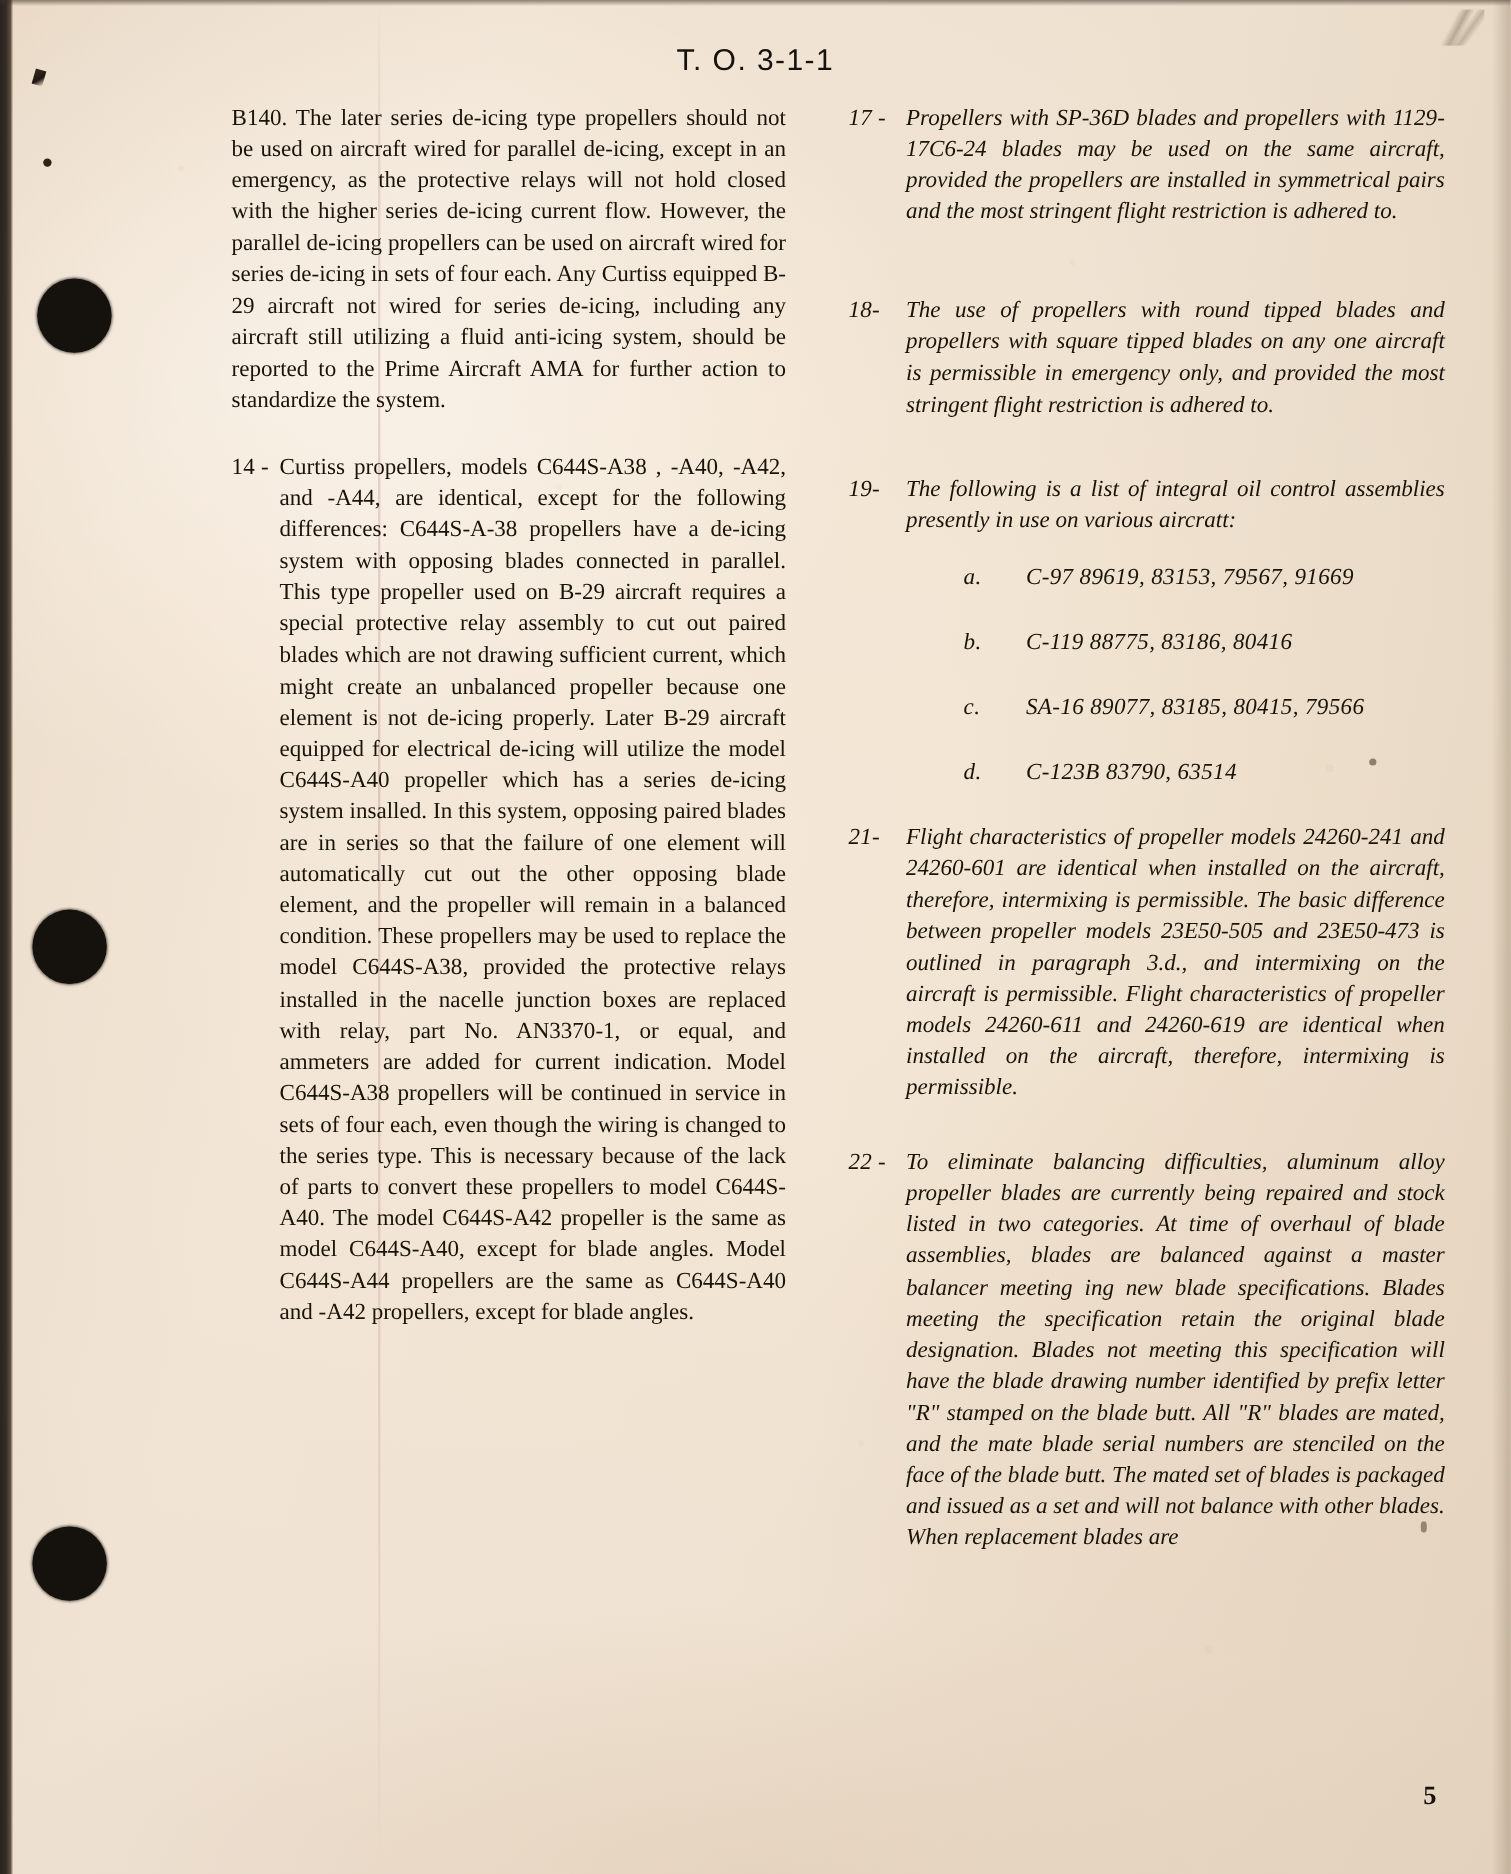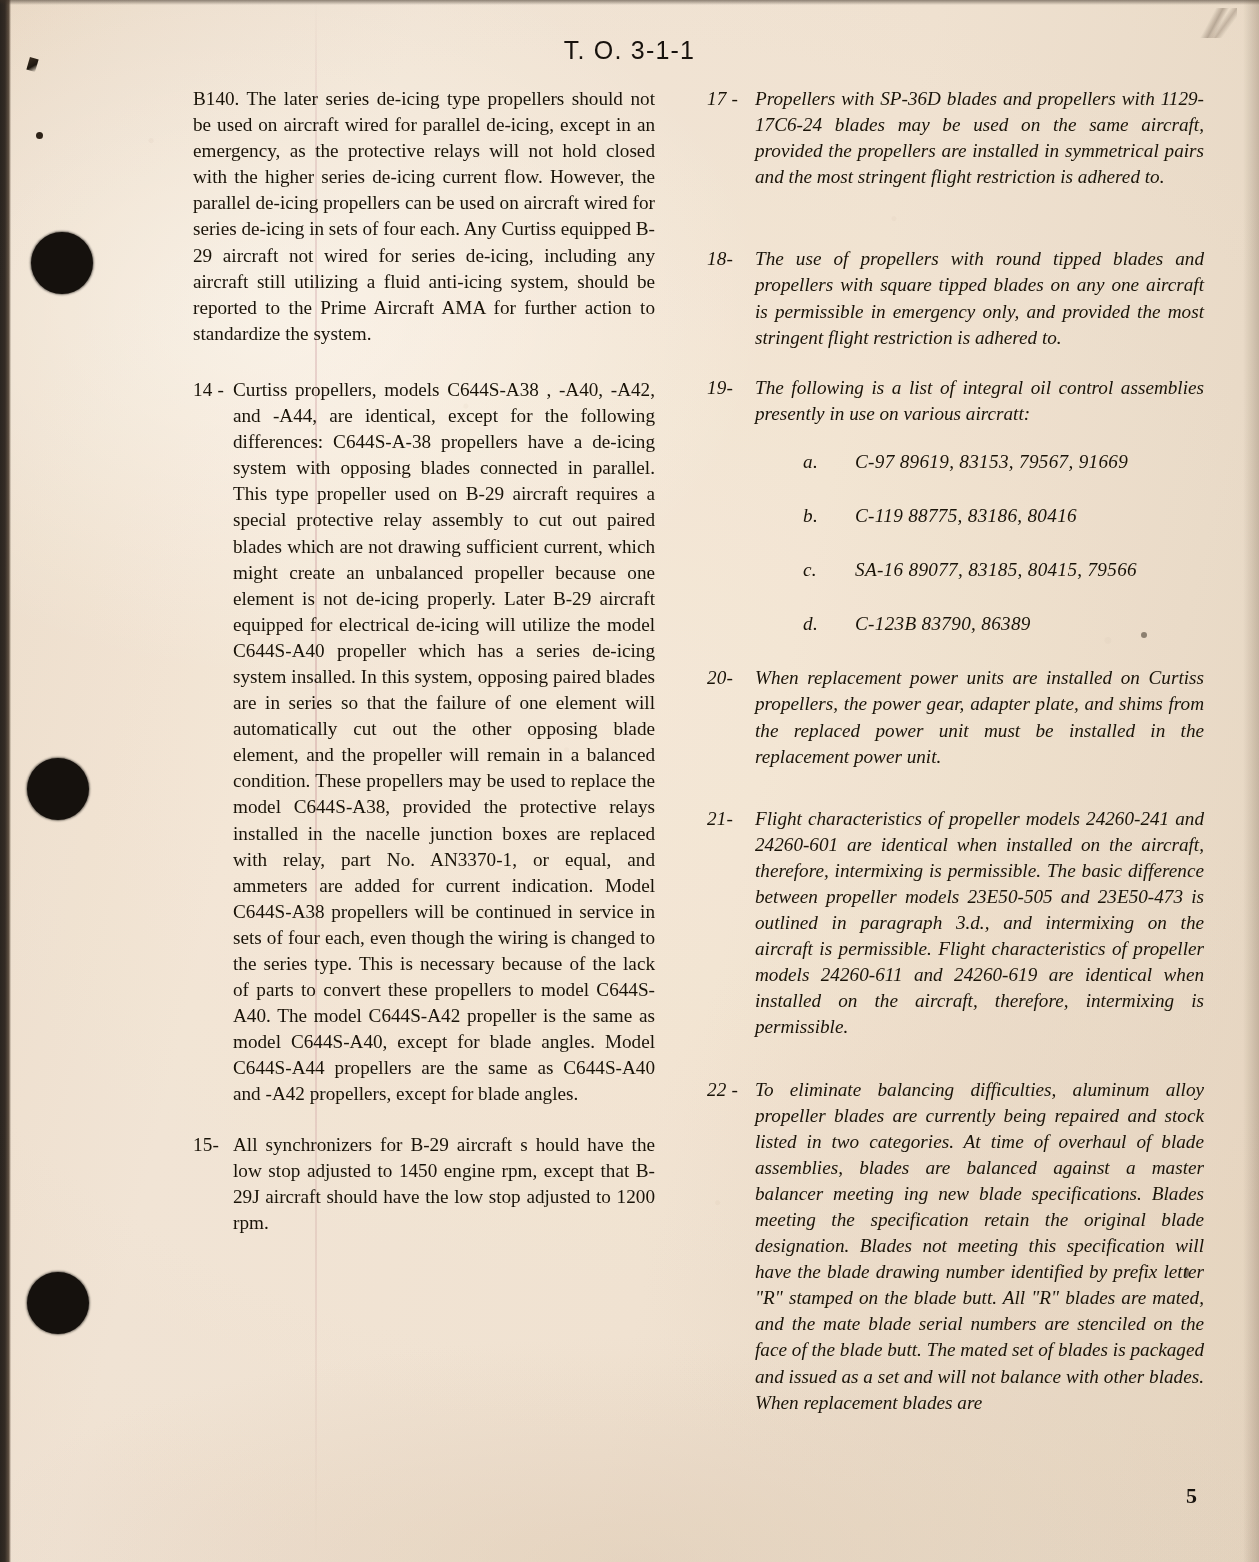--- a/index.html
+++ b/index.html
@@ -179,21 +179,21 @@
     width: 40px;
   }
   .sub-wrap { padding-left: 48px; margin-top: 4px; margin-bottom: 14px; }
 
   
   #p-b140    { margin-bottom: 30px; }
   #p-13      { margin-bottom: 30px; }
   #p-14      { margin-bottom: 24px; }
   #p-15      { margin-bottom: 30px; }
   #p-17      { margin-bottom: 56px; }
-  #p-18      { margin-bottom: 24px; }
+  #p-18      { margin-bottom: 44px; }
   #p-19      { margin-bottom: 8px; }
   #p-20      { margin-bottom: 36px; }
   #p-21      { margin-bottom: 36px; }
 
   
   #folio {
     position: absolute;
     right: 62px;
     top: 1483px;
     font-family: "Liberation Serif", "DejaVu Serif", serif;
@@ -236,50 +236,42 @@
   <div id="running-head">T. O. 3-1-1</div>
 
   <div id="columns">
     <div class="column" id="col-left">
         <div class="para lead" id="p-b140">
           <span class="body">B140.   The later series de-icing type propellers should not be used on aircraft wired for parallel de-icing, except in an emergency, as the protective relays will not hold closed with the higher series de-icing current flow.  However, the parallel de-icing propellers can be used on aircraft wired for series de-icing in sets of four each.   Any Curtiss equipped B-29 aircraft not wired for series de-icing, including any aircraft still utilizing a fluid anti-icing system, should be reported to the Prime Aircraft AMA for further action to standardize the system.</span>
         </div>
         <div class="para numbered" id="p-14">
           <span class="num">14 -</span>
           <span class="body">Curtiss     propellers, models C644S-A38 , -A40, -A42, and -A44, are identical, except for the following differences:   C644S-A-38 propellers have a de-icing system with opposing blades connected in parallel.  This type propeller used on B-29 aircraft requires a special protective relay assembly to cut out paired blades which are not drawing sufficient current, which might create an unbalanced propeller because one element is not de-icing properly.   Later B-29 aircraft equipped for electrical de-icing will utilize the model C644S-A40 propeller which has a series de-icing system insalled.   In this system, opposing paired blades are in series so that the failure of one element will automatically cut out the other opposing blade element, and the propeller will remain in a balanced condition. These propellers may be used to replace the model C644S-A38, provided the protective relays installed in the nacelle junction boxes are replaced with relay, part No. AN3370-1, or equal, and ammeters are added for current indication. Model C644S-A38 propellers will be continued in service in sets of four each, even though the wiring is changed to the series type.   This is necessary because of the lack of parts to convert these propellers to model C644S-A40.   The model C644S-A42 propeller is the same as model C644S-A40, except for blade angles. Model C644S-A44 propellers are the same as C644S-A40 and -A42 propellers, except for blade angles.</span>
-        </div>
-        <div class="para numbered" id="p-15">
-          <span class="num">15-</span>
-          <span class="body">All   synchronizers for B-29 aircraft s hould have the low stop adjusted to 1450 engine rpm, except that B-29J aircraft should have the low stop adjusted to 1200 rpm.</span>
         </div>
       </div>
     <div class="column" id="col-right">
         <div class="para numbered" id="p-17">
           <span class="num">17 -</span>
           <span class="body">Propellers    with SP-36D blades and propellers with 1129-17C6-24 blades may be used on the same aircraft, provided the propellers are installed in symmetrical pairs and the most stringent flight restriction is adhered to.</span>
         </div>
         <div class="para numbered" id="p-18">
           <span class="num">18-</span>
           <span class="body">The   use of propellers with round tipped blades and propellers with square tipped blades on any one aircraft is permissible in emergency only, and provided the most stringent flight restriction is adhered to.</span>
         </div>
         <div class="para numbered" id="p-19">
           <span class="num">19-</span>
           <span class="body">The    following is a list of integral oil control assemblies  presently  in use on various aircratt:</span>
           <div class="sub-wrap">
             <ul class="sublist">
               <li><span class="marker">a.</span><span>C-97  89619, 83153, 79567, 91669</span></li>
               <li><span class="marker">b.</span><span>C-119  88775, 83186, 80416</span></li>
               <li><span class="marker">c.</span><span>SA-16  89077, 83185, 80415, 79566</span></li>
-              <li><span class="marker">d.</span><span>C-123B  83790, 86389</span></li>
+              <li><span class="marker">d.</span><span>C-123B  83790, 63514</span></li>
             </ul>
           </div>
-        </div>
-        <div class="para numbered" id="p-20">
-          <span class="num">20-</span>
-          <span class="body">When replacement power units are installed on  Curtiss    propellers, the power gear, adapter plate, and shims from the replaced power unit must be installed in the replacement power unit.</span>
         </div>
         <div class="para numbered" id="p-21">
           <span class="num">21-</span>
           <span class="body">Flight      characteristics of propeller models 24260-241 and 24260-601 are identical when installed on the aircraft, therefore, intermixing is permissible.   The basic difference between propeller models 23E50-505 and 23E50-473 is outlined in paragraph 3.d., and intermixing on the aircraft is permissible. Flight characteristics of propeller models 24260-611 and 24260-619 are identical when installed on the aircraft, therefore, intermixing is permissible.</span>
         </div>
         <div class="para numbered" id="p-22">
           <span class="num">22 -</span>
           <span class="body">To   eliminate balancing difficulties, aluminum alloy propeller blades are currently being repaired and stock listed in two categories.  At time of overhaul of blade assemblies, blades are balanced against a master balancer meeting ing new blade specifications.   Blades meeting the specification retain the original blade designation.   Blades not meeting this specification will have the blade drawing number identified by prefix letter "R" stamped on the blade butt. All "R" blades are mated, and the mate blade serial numbers are stenciled on the face of the blade butt.  The mated set of blades is packaged and issued as a set and will not balance with other blades.   When replacement blades are</span>
         </div>
       </div>

